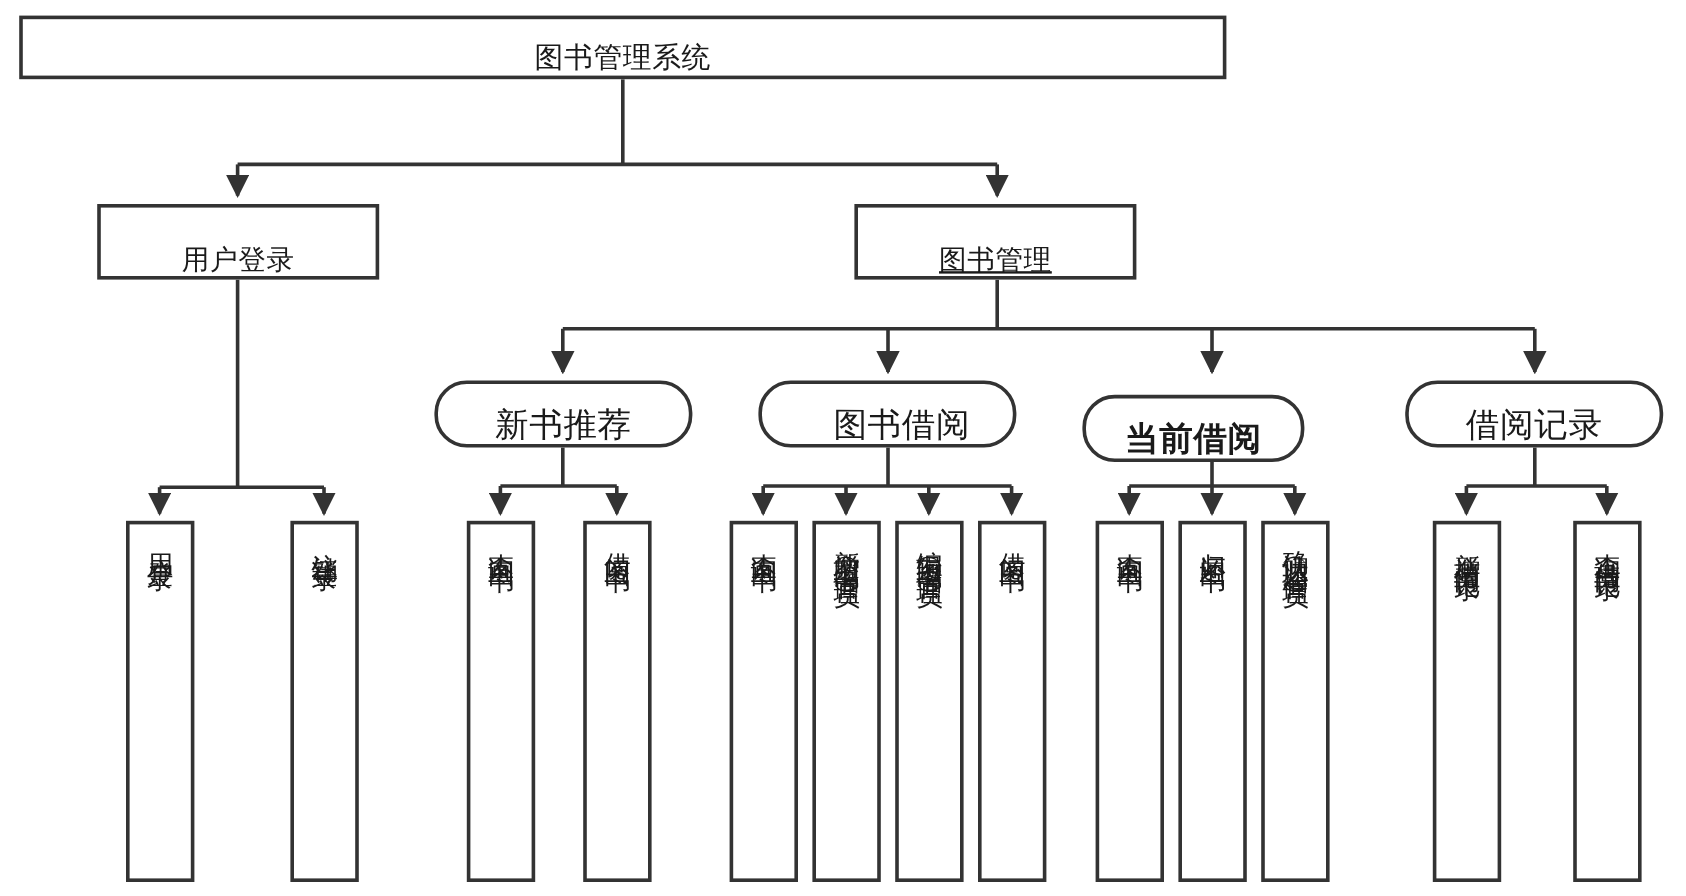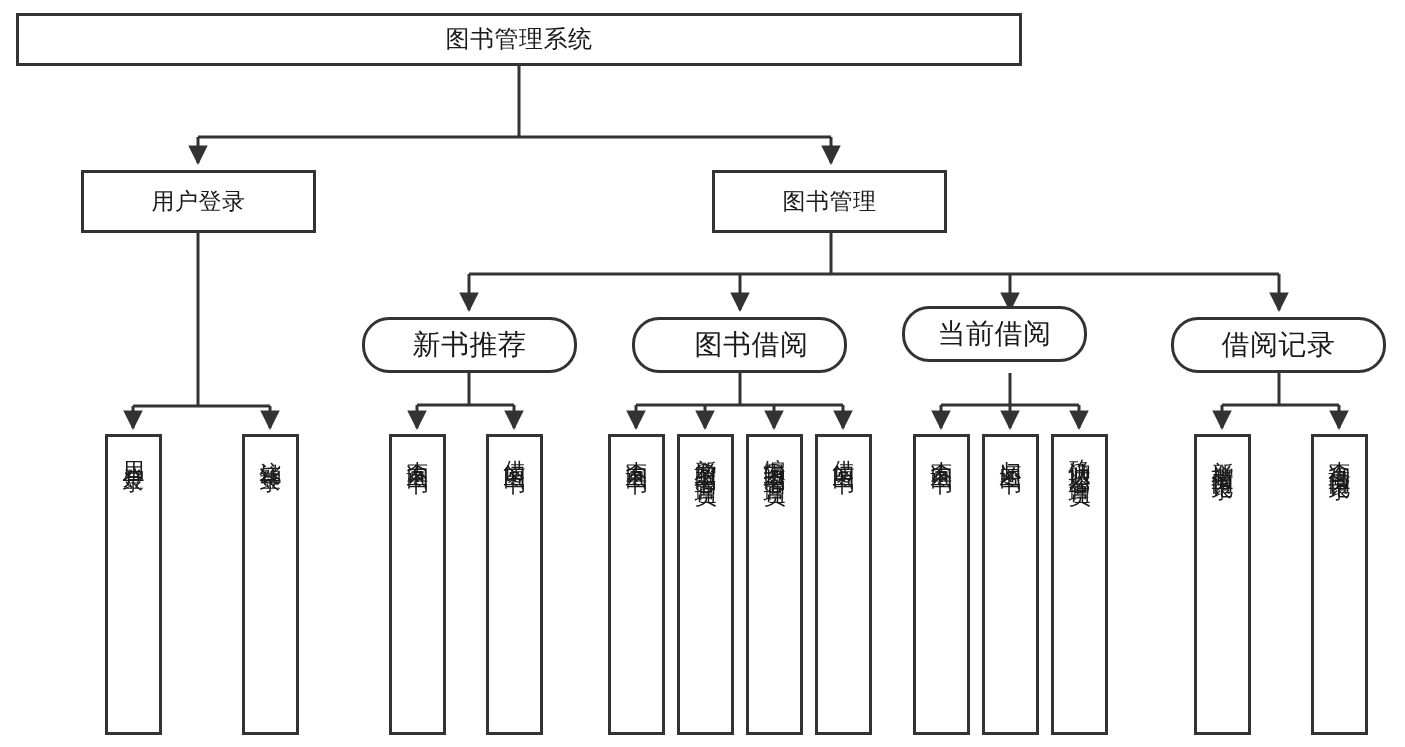--- a/index.html
+++ b/index.html
@@ -24,21 +24,21 @@
     width: 1405px;
     height: 747px;
     pointer-events: none;
   }
   .node {
     position: absolute;
     box-sizing: border-box;
     background: #ffffff;
     border: 3px solid #333333;
     display: flex;
-    align-items: center;
+    align-items: flex-end;
     justify-content: center;
     color: #1a1a1a;
     text-align: center;
   }
   .node-label {
     display: block;
     line-height: 1.18;
     letter-spacing: 0.5px;
   }
   
@@ -126,31 +126,31 @@
     </g>
   </svg>
 
   <div class="node lvl-root" style="left:16px; top:13px; width:1006px; height:53px;">
     <span class="node-label">图书管理系统</span>
   </div>
 
   <div class="node lvl-2" style="left:81px; top:170px; width:235px; height:63px;">
     <span class="node-label">用户登录</span>
   </div>
-  <div class="node lvl-2" style="left:712px; top:170px; width:235px; height:63px;">
+  <div class="node lvl-2" style="left:712px; top:170px; width:235px; height:63px;text-decoration:underline;">
     <span class="node-label">图书管理</span>
   </div>
 
   <div class="node lvl-3" style="left:362px; top:317px; width:215px; height:56px;">
     <span class="node-label">新书推荐</span>
   </div>
   <div class="node lvl-3" style="left:632px; top:317px; width:215px; height:56px;padding-left:24px;">
     <span class="node-label">图书借阅</span>
   </div>
-  <div class="node lvl-3" style="left:902px; top:306px; width:185px; height:56px;">
+  <div class="node lvl-3" style="left:902px; top:329px; width:185px; height:56px;font-weight:bold;">
     <span class="node-label">当前借阅</span>
   </div>
   <div class="node lvl-3" style="left:1171px; top:317px; width:215px; height:56px;">
     <span class="node-label">借阅记录</span>
   </div>
 
   <div class="node leaf" style="left:105px; top:434px; width:57px; height:301px;">
     <span class="node-label">用户登录</span>
   </div>
   <div class="node leaf" style="left:242px; top:434px; width:57px; height:301px;">

